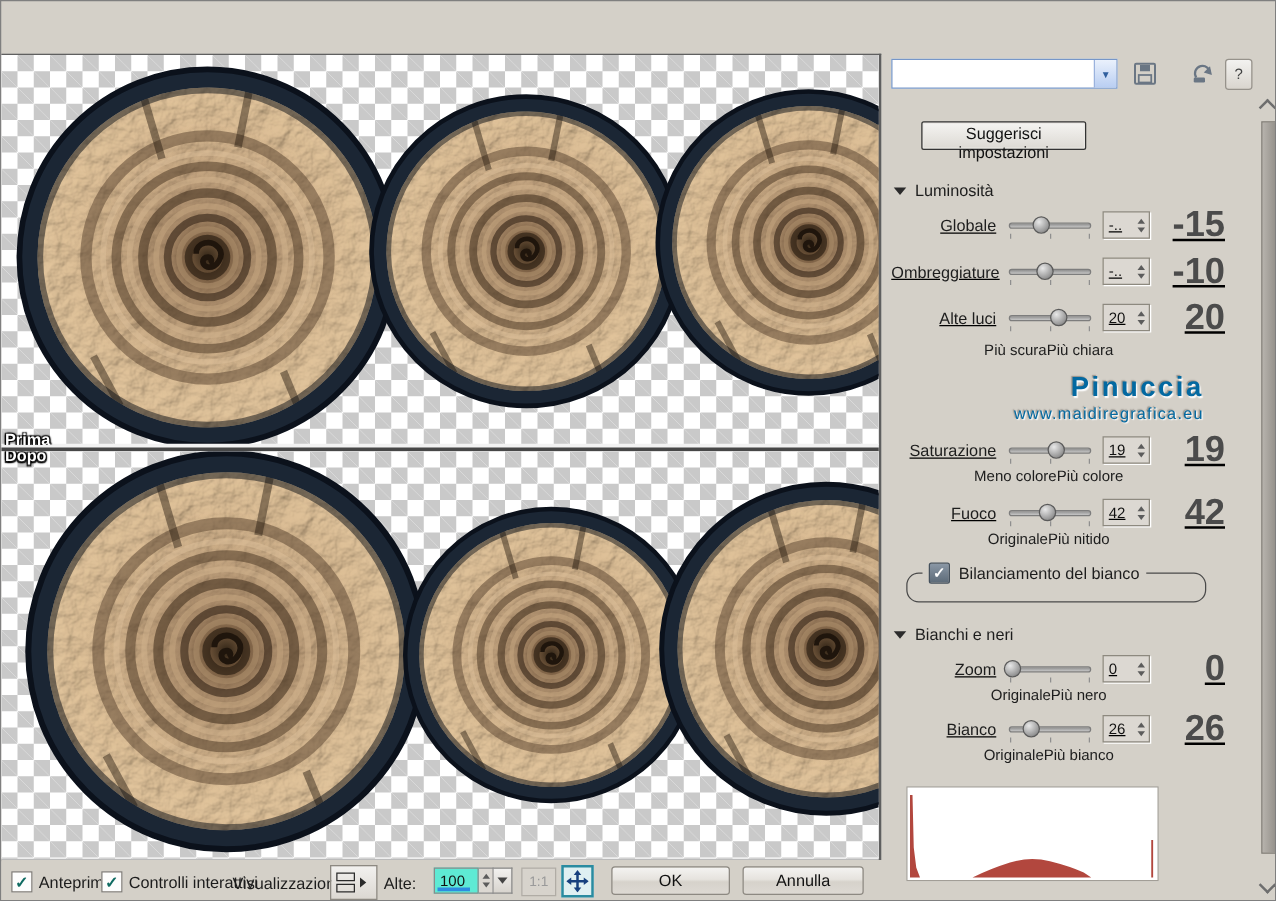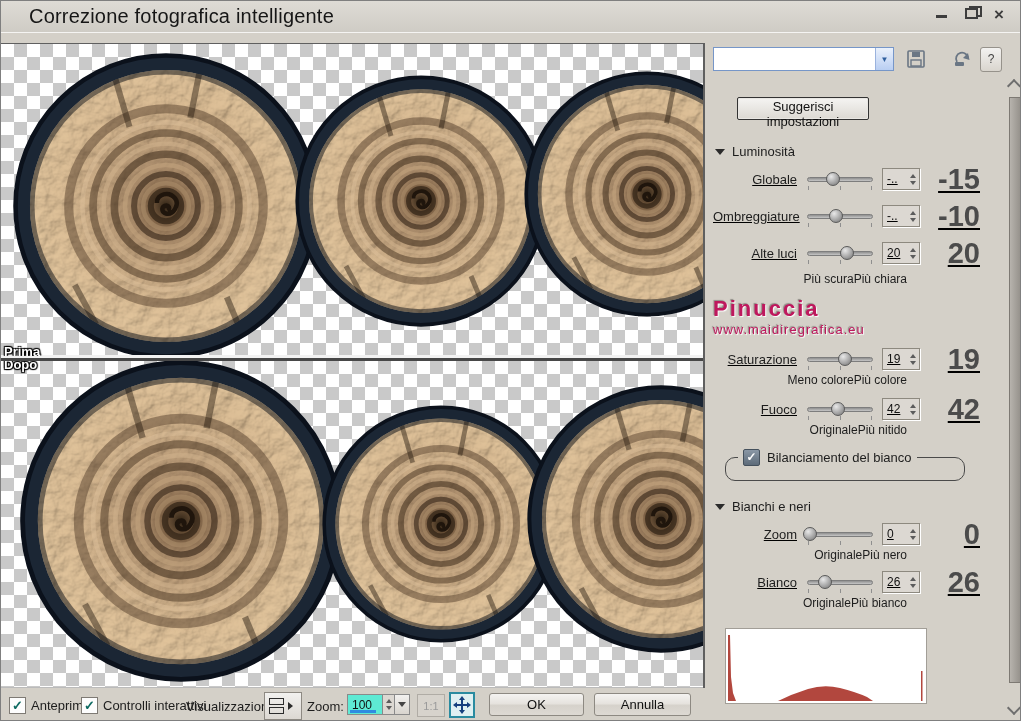--- a/index.html
+++ b/index.html
@@ -57,24 +57,24 @@
          background:radial-gradient(circle at 35% 30%,#e8e8e8,#9c9c9c 65%,#6f6f6f);
          border:1px solid #5a5a5a;box-sizing:border-box;cursor:grab;}
   .tick{position:absolute;bottom:-2px;width:1px;height:4px;background:#8f8f8f;}
   .spin{margin-left:9px;width:36px;height:20px;background:#dcd8d2;border:1px solid #8d897f;
         box-shadow:1px 1px 0 #fff;display:flex;align-items:center;flex:none;}
   .spinval{flex:1;font-size:12px;color:#111;padding-left:4px;}
   .spinbtns{width:10px;display:flex;flex-direction:column;align-items:center;gap:3px;padding-right:1px;cursor:pointer;}
   .arr-up{width:0;height:0;border-left:3px solid transparent;border-right:3px solid transparent;border-bottom:4px solid #5c5c5c;}
   .arr-dn{width:0;height:0;border-left:3px solid transparent;border-right:3px solid transparent;border-top:4px solid #5c5c5c;}
   .annot{width:60px;text-align:right;font-size:29px;font-weight:bold;line-height:26px;flex:none;}
-  .scalerow{margin:-6px 0 10px 58px;width:136px;display:flex;justify-content:flex-end;font-size:12px;color:#1d1d1d;}
-  
-  .watermark{width:250px;text-align:left;margin:6px 0 10px 0;
-             color:#be185d;text-shadow:1px 1px 1px #fdfdfd,-1px -1px 1px #918d87;}
+  .scalerow{margin:-6px 0 10px 58px;width:136px;display:flex;justify-content:center;font-size:12px;color:#1d1d1d;}
+  
+  .watermark{width:250px;text-align:right;margin:6px 0 10px 0;
+             color:#0369a1;text-shadow:1px 1px 1px #fdfdfd,-1px -1px 1px #918d87;}
   .wm-name{font-size:22px;letter-spacing:2px;font-weight:bold;}
   .wm-site{font-size:13px;letter-spacing:1px;}
   
   .wb-box{position:relative;margin:20px 6px 0 12px;width:218px;border:1px solid #4a4a4a;
           border-radius:10px;padding:14px 10px 8px 10px;}
   .wb-head{position:absolute;left:12px;top:-9px;background:#d4d0c8;padding:0 5px;
            display:flex;align-items:center;gap:7px;font-size:13px;color:#1d1d1d;}
   .cb-dark{width:15px;height:15px;border:1px solid #44505c;border-radius:2px;flex:none;
            background:linear-gradient(#8a97a5,#5d6b79);color:#fff;font-size:12px;font-weight:bold;
            display:flex;align-items:center;justify-content:center;line-height:13px;cursor:pointer;}
@@ -165,33 +165,20 @@
       <path d="M-34,-86 l10,34 M22,-88 l-6,30 M-60,52 l14,26 M40,60 l10,24" stroke="rgba(35,24,14,0.45)" stroke-width="4" fill="none"></path>
       <circle r="88" fill="none" stroke="rgba(10,14,20,0.5)" stroke-width="3"></circle>
       <circle r="94" fill="none" stroke="#1b2634" stroke-width="9"></circle>
       <circle r="99" fill="none" stroke="#0b111b" stroke-width="3"></circle>
     </g>
   </defs>
 </svg>
 
 <div class="window">
 
-  <div class="titlebar">
-    <div class="title">Correzione fotografica intelligente</div>
-    <div class="winbtns">
-      <div class="winbtn">
-          <span class="minbar"></span>
-        </div>
-      <div class="winbtn">
-        <span class="rest2"></span>
-        <span class="rest1"></span>
-      </div>
-      <div class="winbtn"><span class="closex">×</span></div>
-    </div>
-  </div>
 
   <div class="preview-frame">
     <div class="pane pane-before">
       <svg width="702" height="312">
         <use href="#disc" xlink:href="#disc" transform="translate(165,162) scale(1.52)"></use>
         <use href="#disc" xlink:href="#disc" transform="translate(420,157) scale(1.25)"></use>
         <use href="#disc" xlink:href="#disc" transform="translate(646,150) scale(1.22)"></use>
       </svg>
       <span class="pane-label label-before">Prima</span>
     </div>
@@ -433,21 +420,21 @@
       <span>Visualizzazione:</span>
     </div>
     <div class="view-btn">
       <span class="split-ico">
           <i></i>
           <i></i>
         </span>
       <span class="view-arrow"></span>
     </div>
     <div class="tb-item" style="left:306px;top:10px">
-      <span>Zoom:</span>
+      <span>Alte:</span>
     </div>
     <div class="zoombox">
       <span class="zval">
         <span>100</span>
         <span class="zbar" style="background: rgb(47, 139, 224);"></span>
       </span>
       <span class="zspin">
           <i class="arr-up"></i>
           <i class="arr-dn"></i>
         </span>

